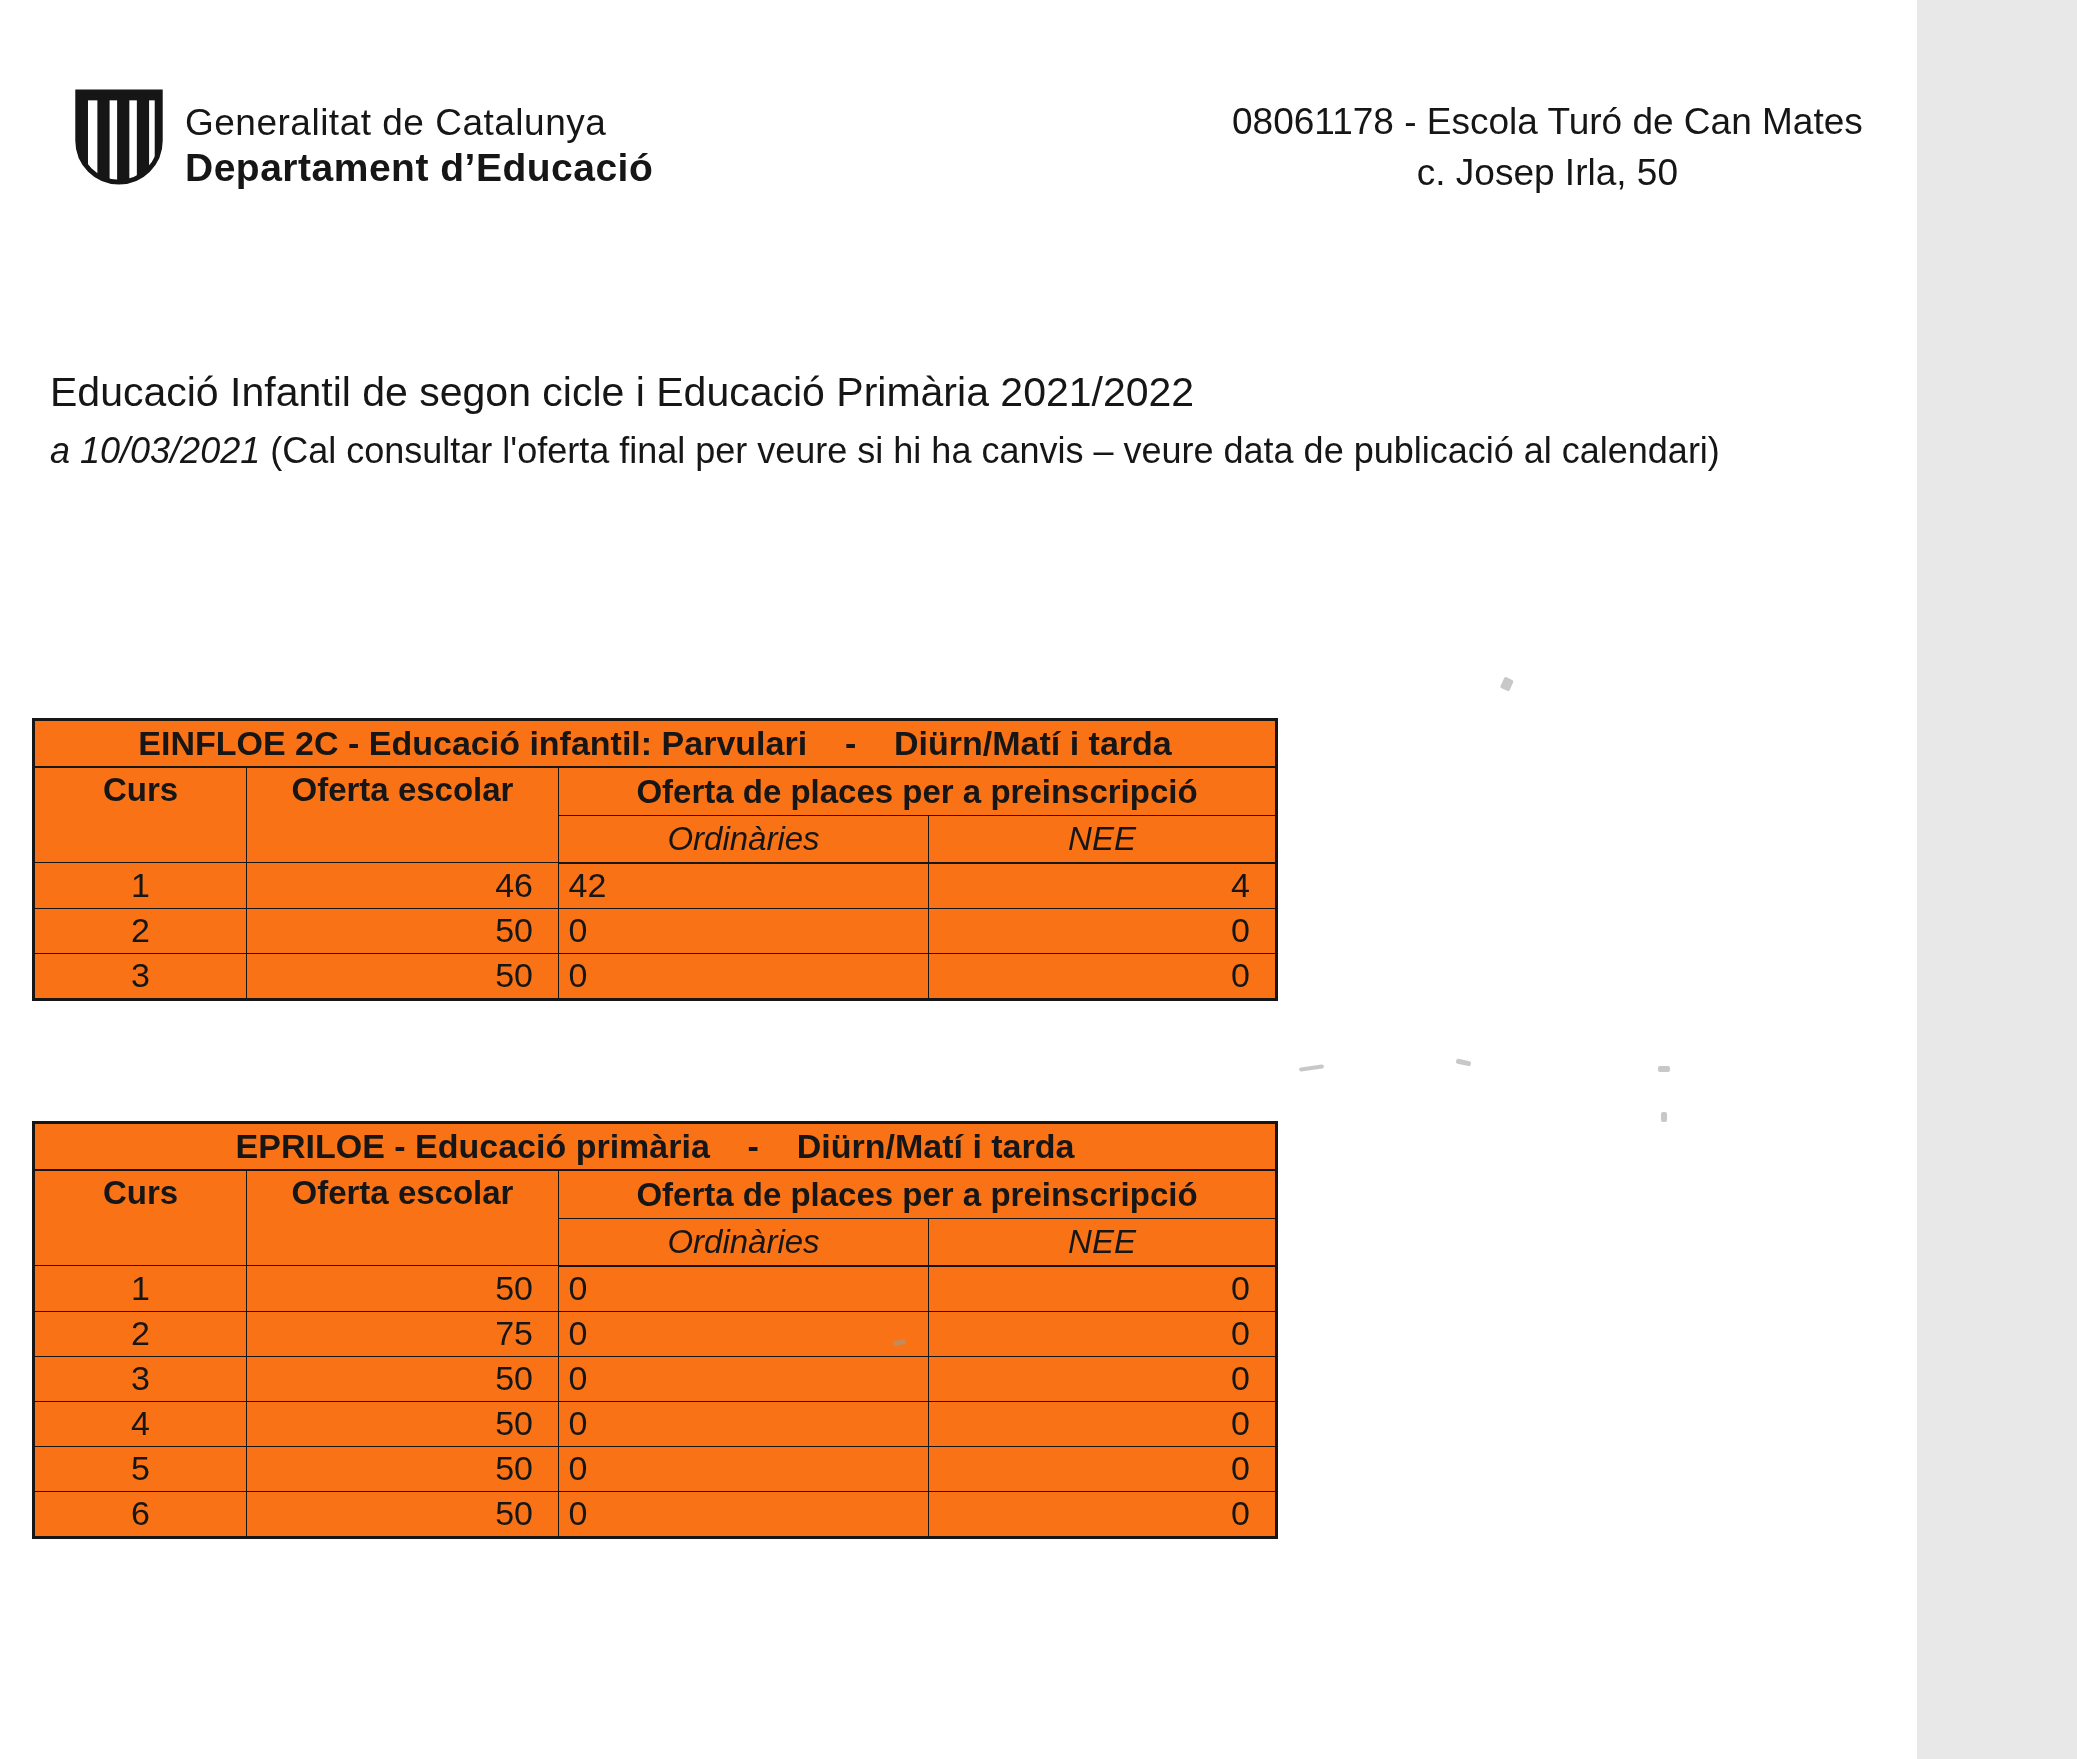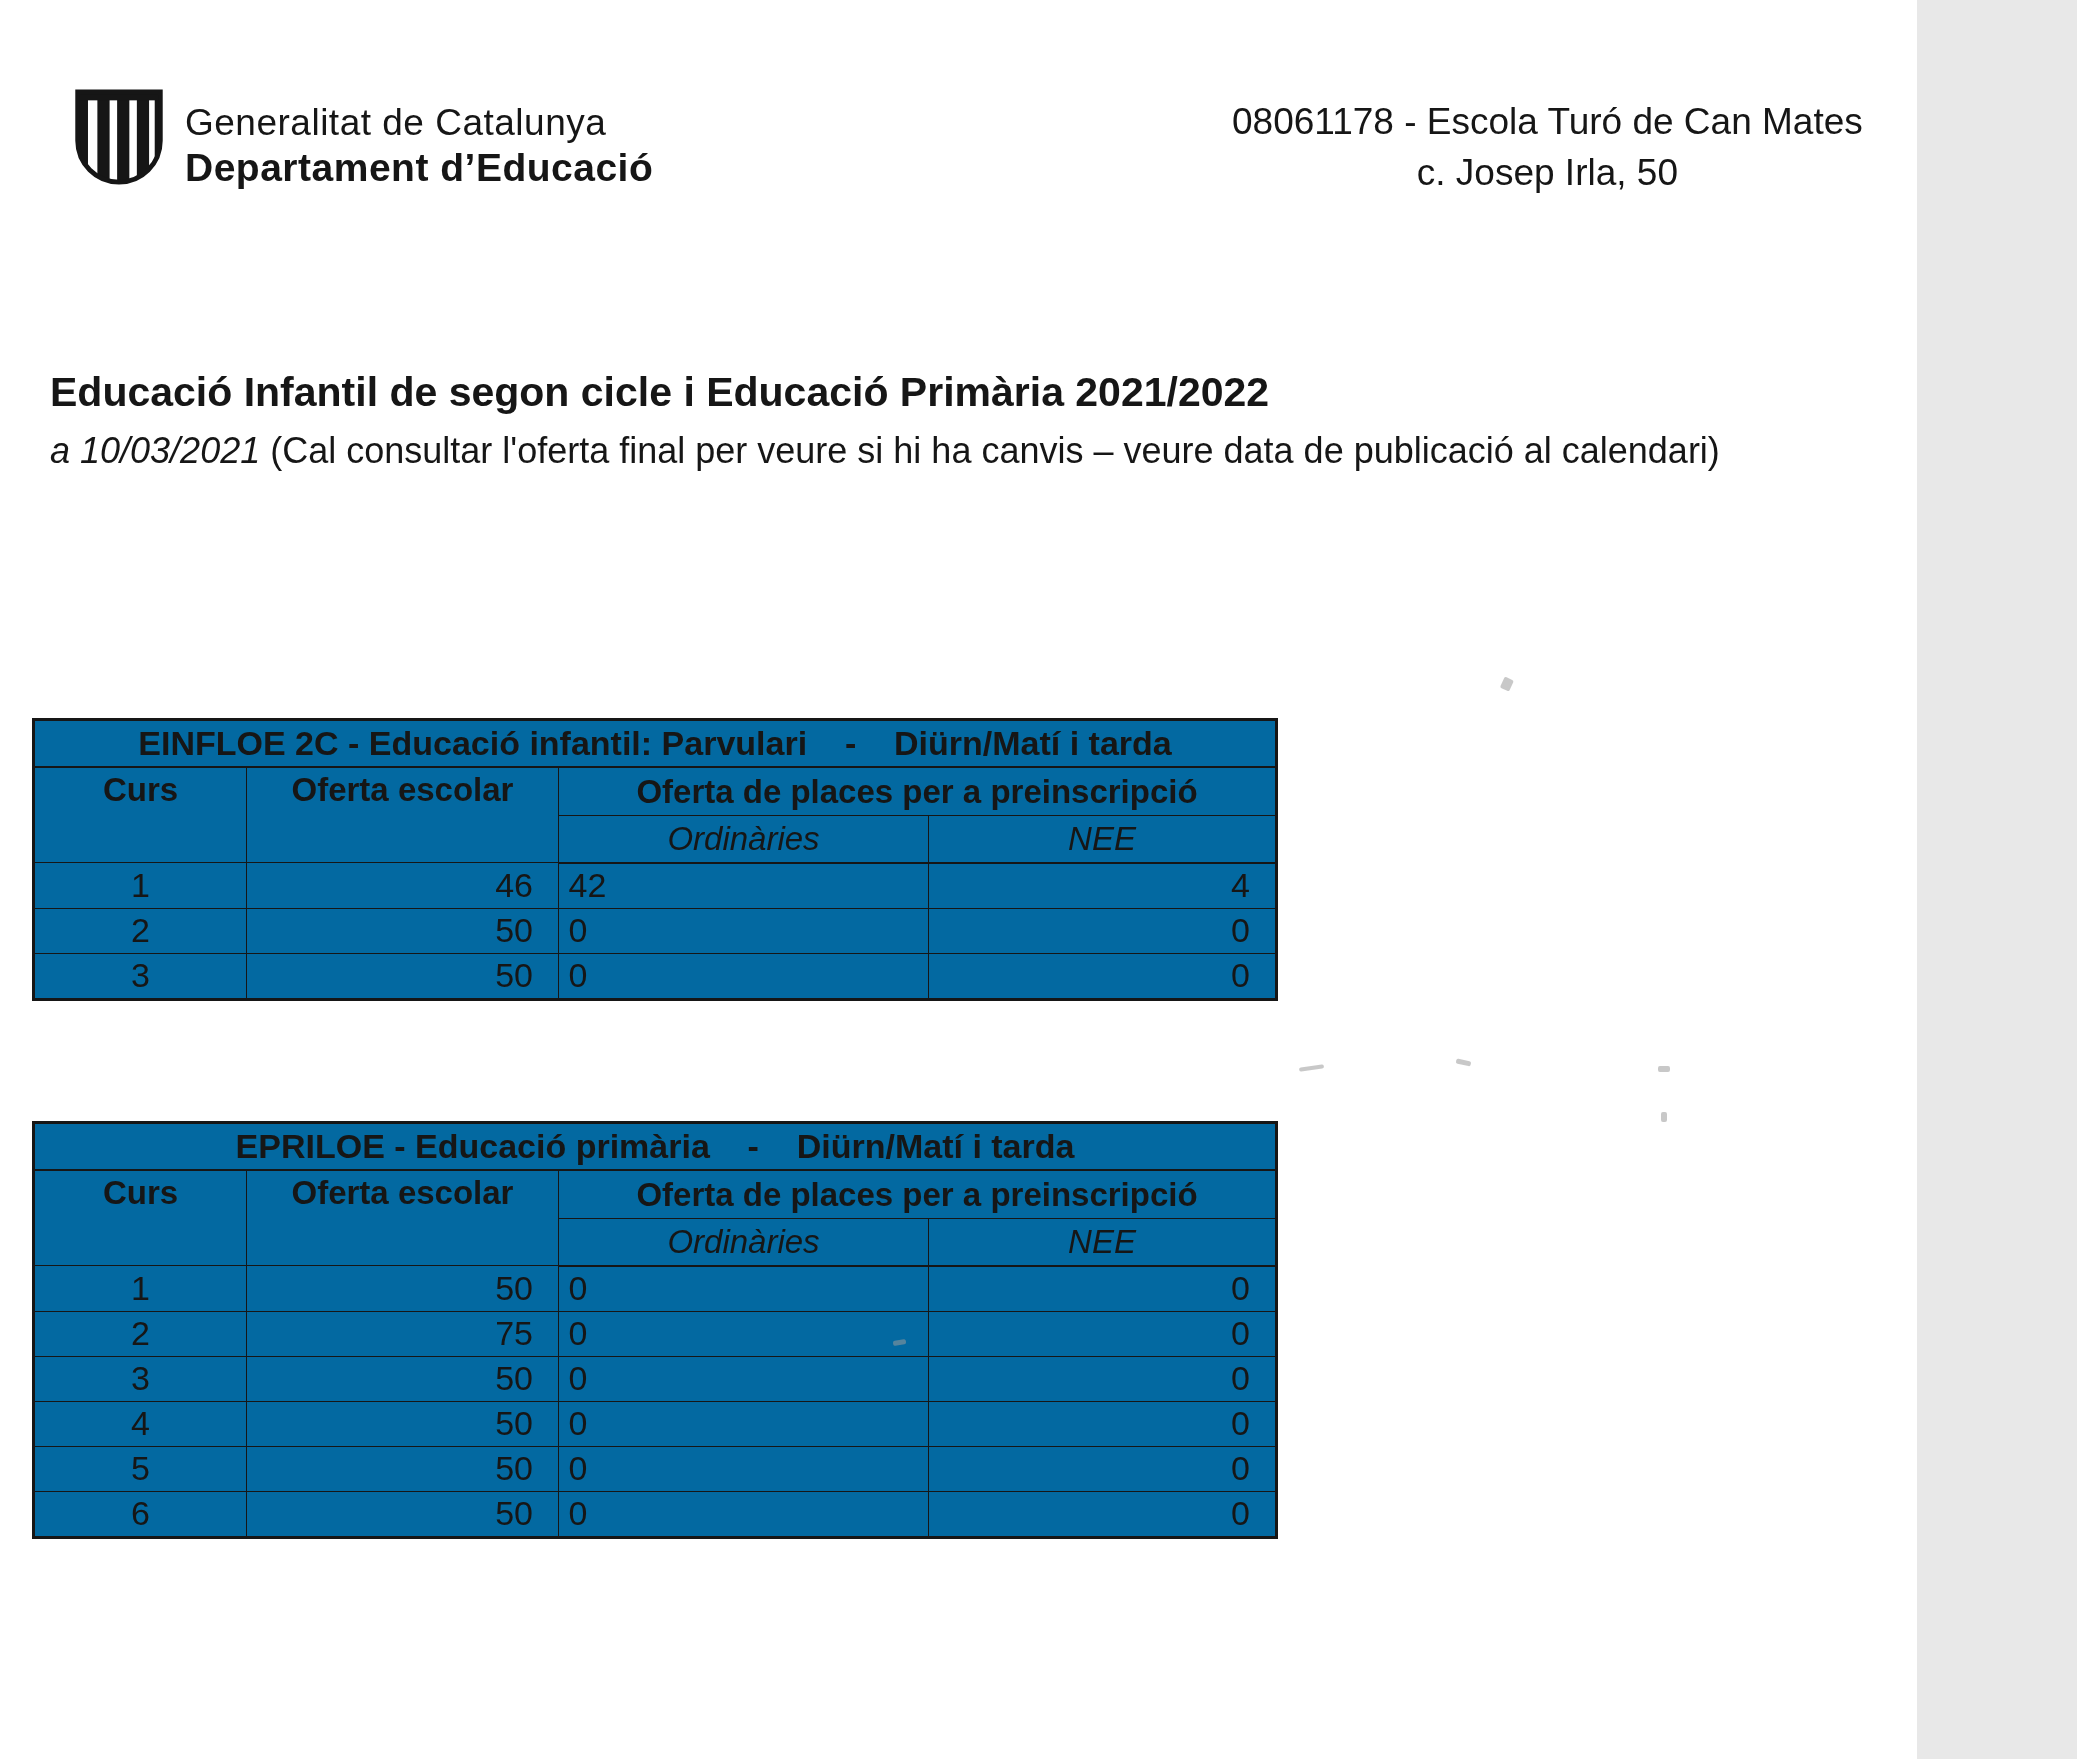--- a/index.html
+++ b/index.html
@@ -35,35 +35,35 @@
     text-align: center;
   }
 
   
   .title-block {
     position: absolute;
     left: 50px;
     top: 367px;
     line-height: 1.22;
   }
-  .title-line { font-size: 41px; font-weight: bold; }
+  .title-line { font-size: 41px; font-weight: normal; }
   .subtitle-line {
     font-size: 36px;
     margin-top: 11.5px;
   }
   .subtitle-line .date { font-style: italic; }
 
   
   .offer-table {
     position: absolute;
     left: 32px;
     border-collapse: collapse;
     table-layout: fixed;
     width: 1243px;
-    background: #0369a1;
+    background: #f97316;
   }
   .offer-table.t1 { top: 718px; }
   .offer-table.t2 { top: 1121px; }
 
   .offer-table, .offer-table td, .offer-table th {
     border: 1.9px solid #161616;
   }
   .offer-table { border: 3.8px solid #161616; }
 
   .tbl-title {

